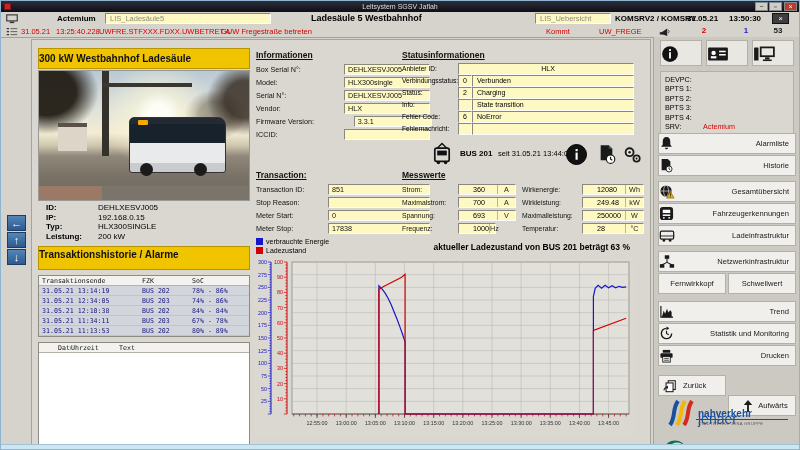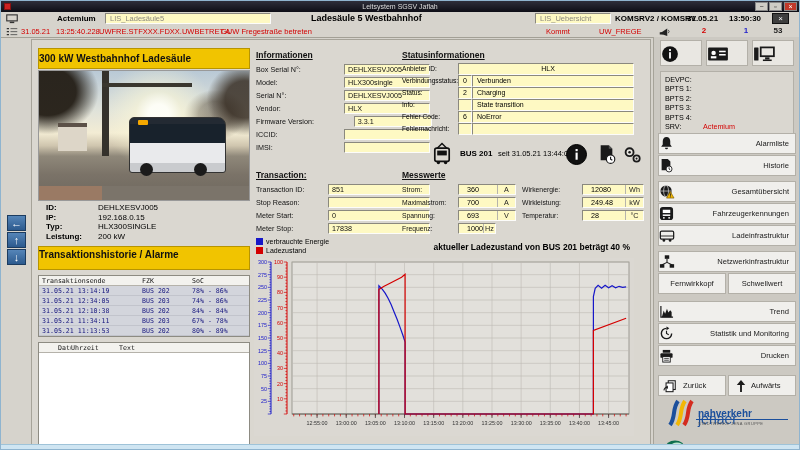--- a/index.html
+++ b/index.html
@@ -61,21 +61,21 @@
 
 .mpanel{position:absolute;left:222px;top:6px;width:380px;height:392px}
 .sec-title{font-size:8.5px;font-weight:bold;text-decoration:underline;color:#111}
 .frow{display:flex;align-items:center;height:13px}
 .frow .flbl{font-size:7.2px;color:#111}
 .inbox{height:11px;font-size:7.2px;line-height:9px;padding-left:3px;color:#111}
 .stat-row{display:flex;height:12px}
 .stat-code{width:14px;font-size:7px;line-height:10px;text-align:center}
 .stat-txt{flex:1;font-size:7px;line-height:10px;padding-left:4px}
 .mw-box{display:flex;height:11px;font-size:7.2px;line-height:9px}
-.mw-box .v{flex:1;padding-left:8px;border-right:1px solid #b6b4ac}
+.mw-box .v{flex:1;padding-left:14px;border-right:1px solid #b6b4ac}
 .mw-box .u{width:17px;text-align:center;color:#222}
 .legend-sq{display:inline-block;width:7px;height:7px;margin-right:3px;vertical-align:-1px}
 .roundbtn{position:absolute;width:21px;height:21px;border-radius:50%;background:#111;border:1px solid #000}
 
 .sidebar{position:absolute;left:652px;top:36px;width:146px;height:409px;background:#ccc9c2;border-left:1px solid #a6a399}
 .sb-iconbtn{position:absolute;top:3px;width:42px;height:26px;background:#e9e7e2;border:1px solid #b3b0a8;text-align:center;padding-top:4px}
 .sb-srv{position:absolute;left:6px;top:34px;width:134px;background:#dad7d0;border:1px solid #b3b0a8;padding:3px 4px;font-size:7.2px;line-height:9.4px}
 .sb-srv .r{display:flex}.sb-srv .r .l{width:38px}
 .sb-btn{position:absolute;left:4px;width:138px;height:21px;background:#f0efec;border:1px solid #b3b0a8;display:flex;align-items:center}
 .sb-btn .ic{width:24px;text-align:center}
@@ -249,24 +249,20 @@
             <span class="inbox sunken" style="width:86px">HLX</span>
           </div>
         <div class="frow">
             <span class="flbl" style="width:108px">Firmware Version:</span>
             <span class="inbox sunken" style="width:86px">3.3.1</span>
           </div>
         <div class="frow">
             <span class="flbl" style="width:88px">ICCID:</span>
             <span class="inbox sunken" style="width:86px"></span>
           </div>
-        <div class="frow">
-            <span class="flbl" style="width:88px">IMSI:</span>
-            <span class="inbox sunken" style="width:86px"></span>
-          </div>
       </div>
 
       <div class="abs sec-title" style="left:148px;top:4px">Statusinformationen</div>
       <div class="abs" style="left:148px;top:17px;width:232px">
         <div class="stat-row">
             <span class="flbl" style="width:56px;font-size:6.6px;line-height:11px">Anbieter ID:</span>
             <span class="stat-txt sunken" style="text-align:center">HLX</span>
           </div>
         <div class="stat-row">
             <span class="flbl" style="width:56px;font-size:6.6px;line-height:11px">Verbindungsstatus:</span>
@@ -391,33 +387,40 @@
             </span>
           </div>
         <div class="frow">
             <span class="flbl" style="width:60px;font-size:6.8px">Wirkleistung:</span>
             <span class="mw-box sunken" style="width:62px">
               <span class="v">249.48</span>
               <span class="u">kW</span>
             </span>
           </div>
         <div class="frow">
+            <span class="flbl" style="width:60px;font-size:6.8px">Maximalleistung:</span>
+            <span class="mw-box sunken" style="width:62px">
+              <span class="v">250000</span>
+              <span class="u">W</span>
+            </span>
+          </div>
+        <div class="frow">
             <span class="flbl" style="width:60px;font-size:6.8px">Temperatur:</span>
             <span class="mw-box sunken" style="width:62px">
               <span class="v">28</span>
               <span class="u">°C</span>
             </span>
           </div>
       </div>
 
       <div class="abs" style="left:2px;top:192px;font-size:7px;line-height:8.5px">
         <div><span class="legend-sq" style="background: rgb(23, 23, 200);"></span><span>verbrauchte Energie</span></div>
         <div><span class="legend-sq" style="background: rgb(212, 0, 0);"></span><span>Ladezustand</span></div>
       </div>
-      <div class="abs b" style="right:4px;top:196px;font-size:8.5px">aktueller Ladezustand von BUS 201 beträgt 40 %</div>
+      <div class="abs b" style="right:4px;top:196px;font-size:8.5px">aktueller Ladezustand von BUS 201 beträgt 63 %</div>
 
       <svg class="abs" style="left:0;top:212px" width="380" height="178">
           <rect x="0" y="0" width="380" height="178" fill="#dbd8d2"></rect>
           <rect x="38" y="4" width="337" height="152" fill="#e2e0db" stroke="#8d8b82" stroke-width="0.8"></rect>
           <line x1="38" x2="375" y1="143.33333333333334" y2="143.33333333333334" stroke="#bdbbb4" stroke-width="0.6"></line>
           <line x1="38" x2="375" y1="130.66666666666666" y2="130.66666666666666" stroke="#bdbbb4" stroke-width="0.6"></line>
           <line x1="38" x2="375" y1="118" y2="118" stroke="#bdbbb4" stroke-width="0.6"></line>
           <line x1="38" x2="375" y1="105.33333333333334" y2="105.33333333333334" stroke="#bdbbb4" stroke-width="0.6"></line>
           <line x1="38" x2="375" y1="92.66666666666666" y2="92.66666666666666" stroke="#bdbbb4" stroke-width="0.6"></line>
           <line x1="38" x2="375" y1="80" y2="80" stroke="#bdbbb4" stroke-width="0.6"></line>
@@ -820,21 +823,21 @@
       <span class="abs" style="margin-left:4px;margin-top:3px">
           <svg width="14" height="14" viewBox="0 0 16 16">
             <rect x="6" y="2" width="8" height="10" fill="#fff" stroke="#1a1a1a" stroke-width="1.2"></rect>
             <rect x="3.5" y="4.5" width="8" height="10" fill="#fff" stroke="#1a1a1a" stroke-width="1.2"></rect>
             <path d="M1 13c.5-2.5 2-3.5 4.5-3.5" stroke="#1a1a1a" fill="none" stroke-width="1.2"></path>
             <path d="M5.5 7.5v4l-3-2z" fill="#1a1a1a"></path>
           </svg>
         </span>
       <span style="margin-left:24px">Zurück</span>
     </div>
-    <div class="sb-half" style="left:74px;top:338px;text-align:left">
+    <div class="sb-half" style="left:74px;top:358px;text-align:center">
       <span class="abs" style="margin-left:6px;margin-top:3px">
           <svg width="12" height="14" viewBox="0 0 12 15">
             <path d="M6 14V5" stroke="#1a1a1a" stroke-width="2" fill="none"></path>
             <path d="M1.5 6.5L6 1l4.5 5.5z" fill="#1a1a1a"></path>
           </svg>
         </span>
       <span style="margin-left:22px">Aufwärts</span>
     </div>
 
     <div class="logo-jnv">

